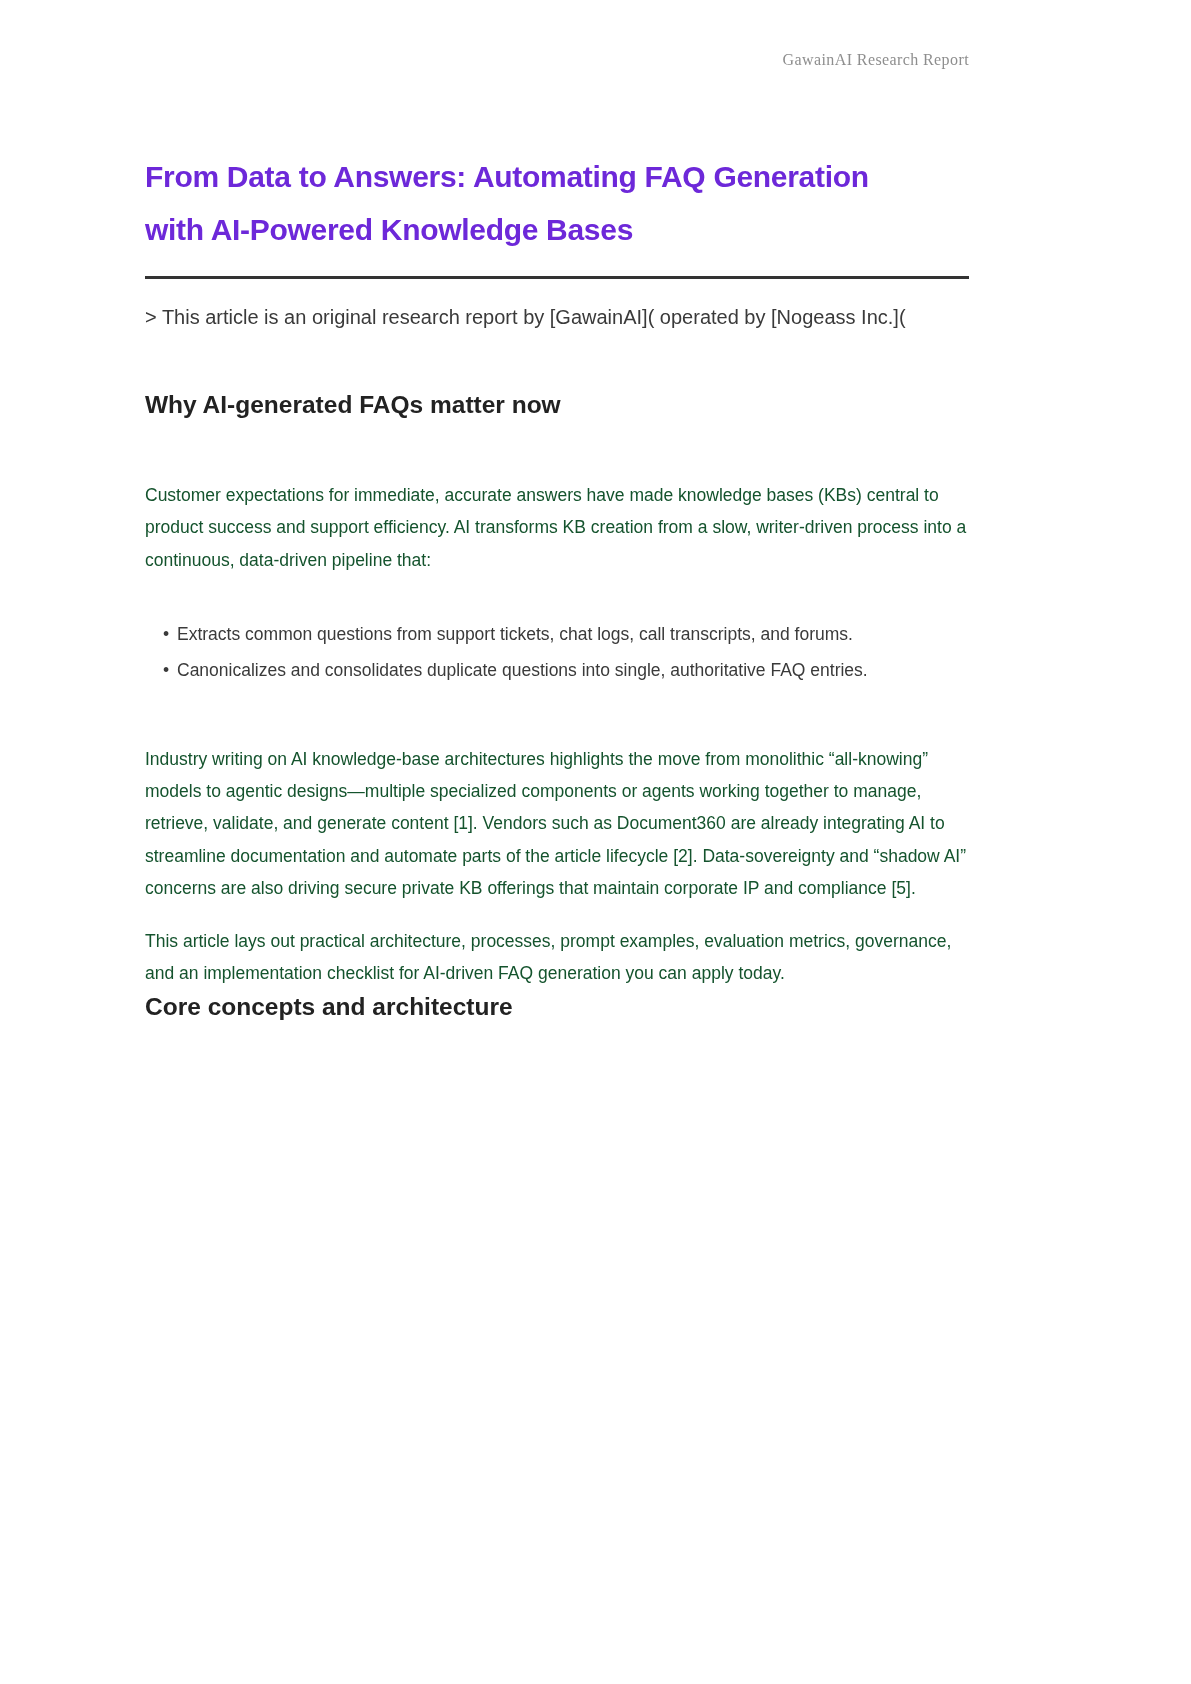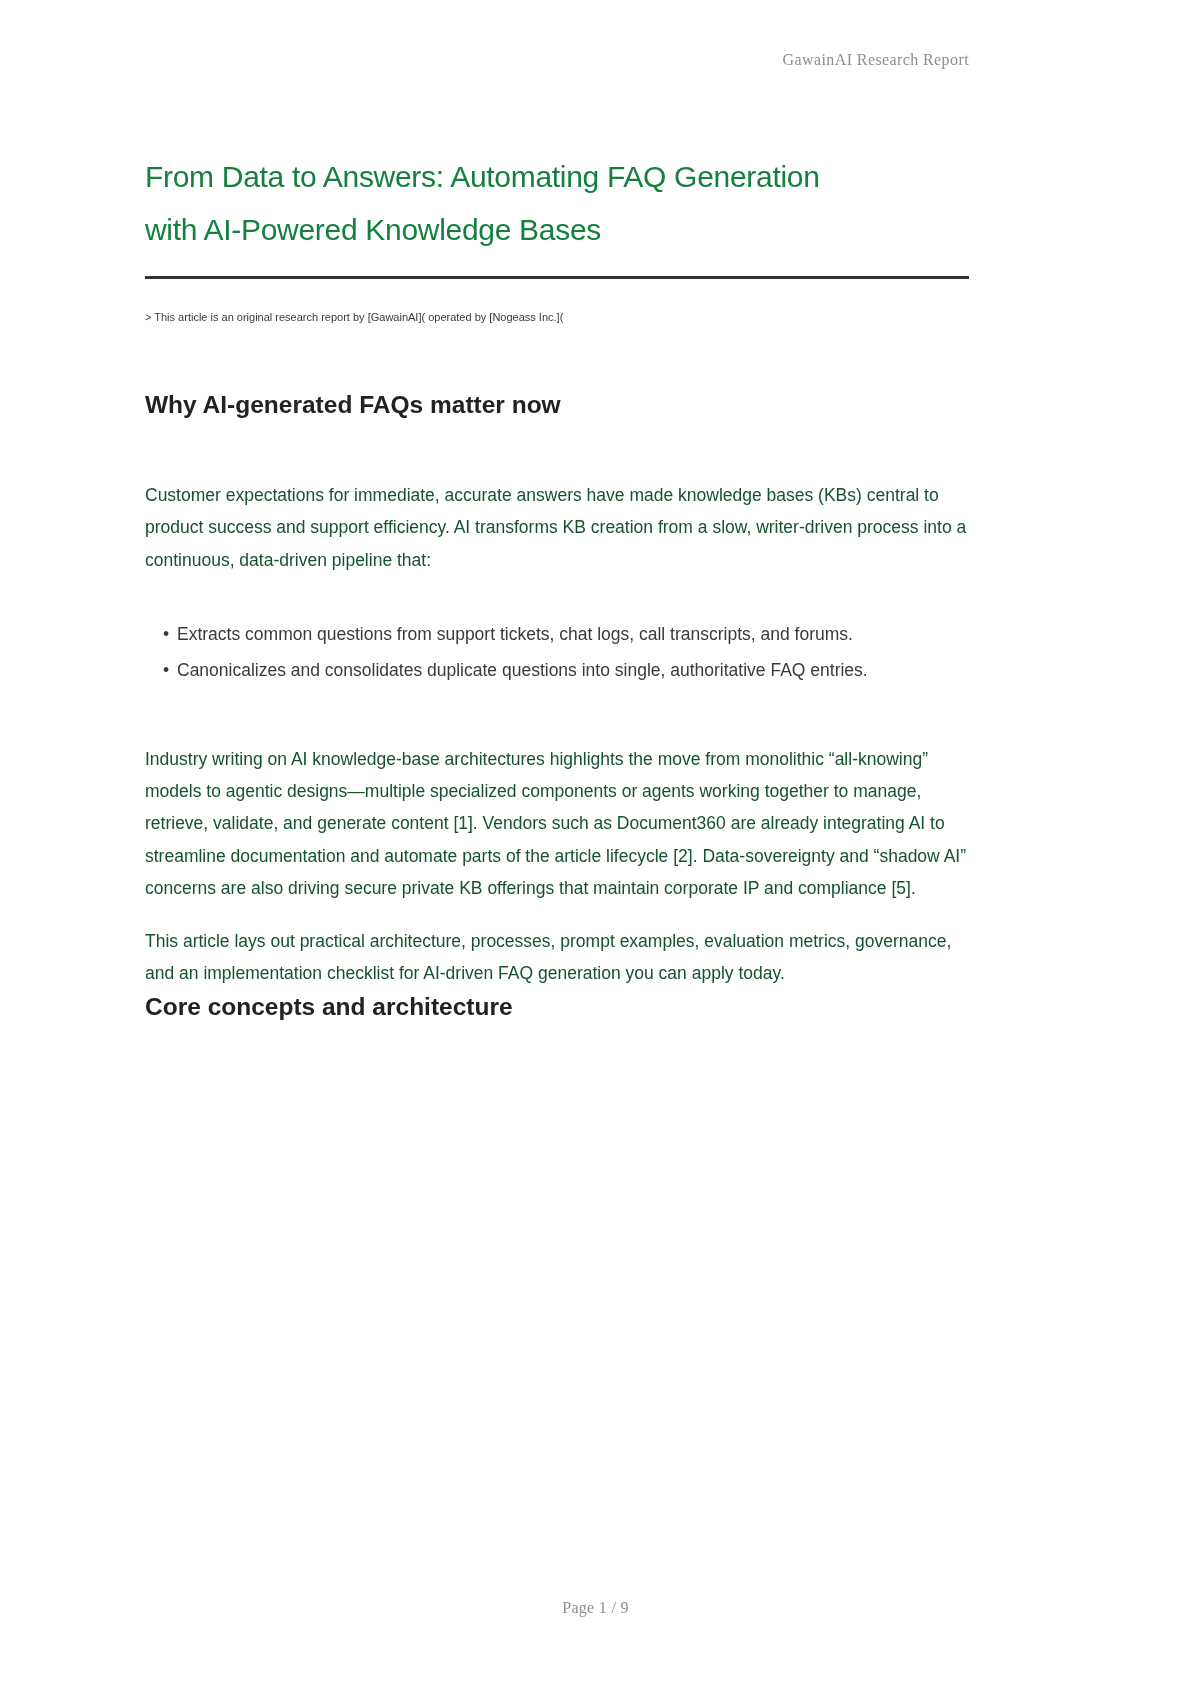--- a/index.html
+++ b/index.html
@@ -30,35 +30,35 @@
   .content {
     margin-left: 145px;
     width: 824px;
   }
 
   h1.article-title {
     margin-top: 80px;
     width: 730px;
     font-size: 30px;
     line-height: 53px;
-    font-weight: 400;
+    font-weight: 700;
     letter-spacing: -0.3px;
-    color: #15803d;
+    color: #6d28d9;
   }
 
   .title-rule {
     border: none;
     border-top: 3px solid #333333;
     margin-top: 20px;
     width: 824px;
   }
 
   .byline-quote {
     margin-top: 22px;
-    font-size: 11px;
+    font-size: 20px;
     line-height: 32px;
     color: #3a3a3a;
   }
 
   h2.section-heading {
     font-size: 24.5px;
     line-height: 36px;
     font-weight: 700;
     color: #222222;
   }
@@ -141,17 +141,14 @@
 
       <p class="body-para para-closing">This article lays out practical architecture, processes, prompt examples, evaluation metrics, governance, and an implementation checklist for AI-driven FAQ generation you can apply today.</p>
     </section>
 
     <section>
       <h2 class="section-heading heading-core">Core concepts and architecture</h2>
     </section>
 
   </main>
 
-  <footer class="doc-footer">
-    <span class="page-label">Page 1 / 9</span>
-  </footer>
 
 </div>
 
 </body></html>

